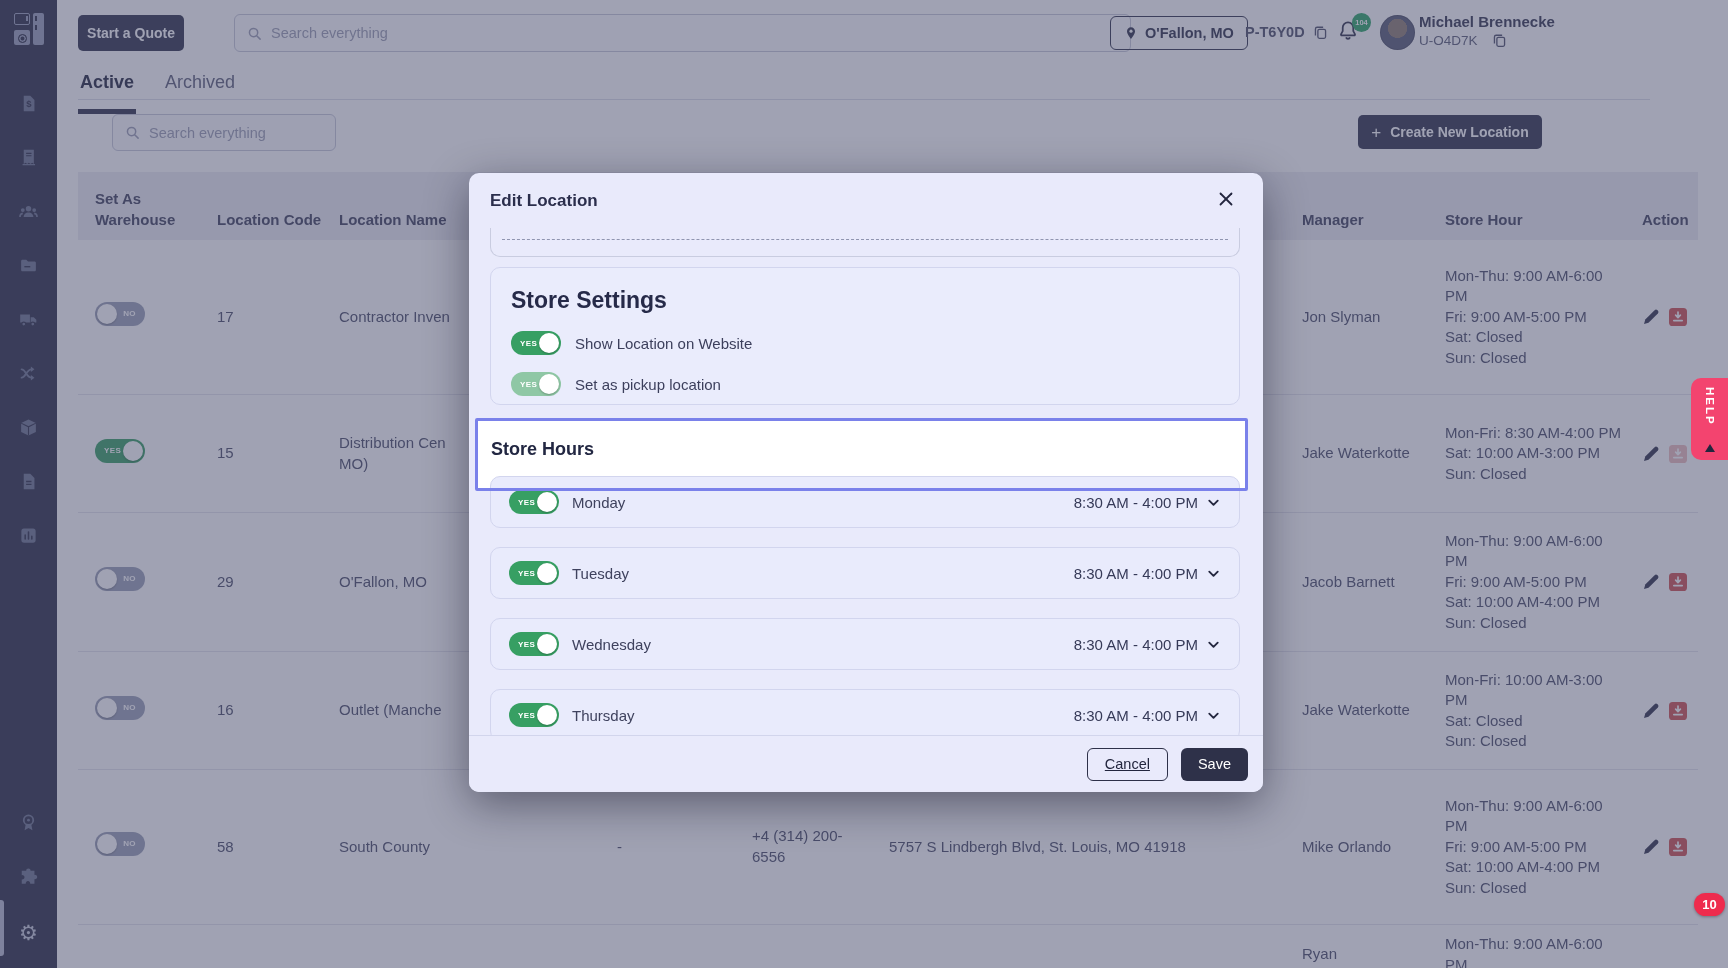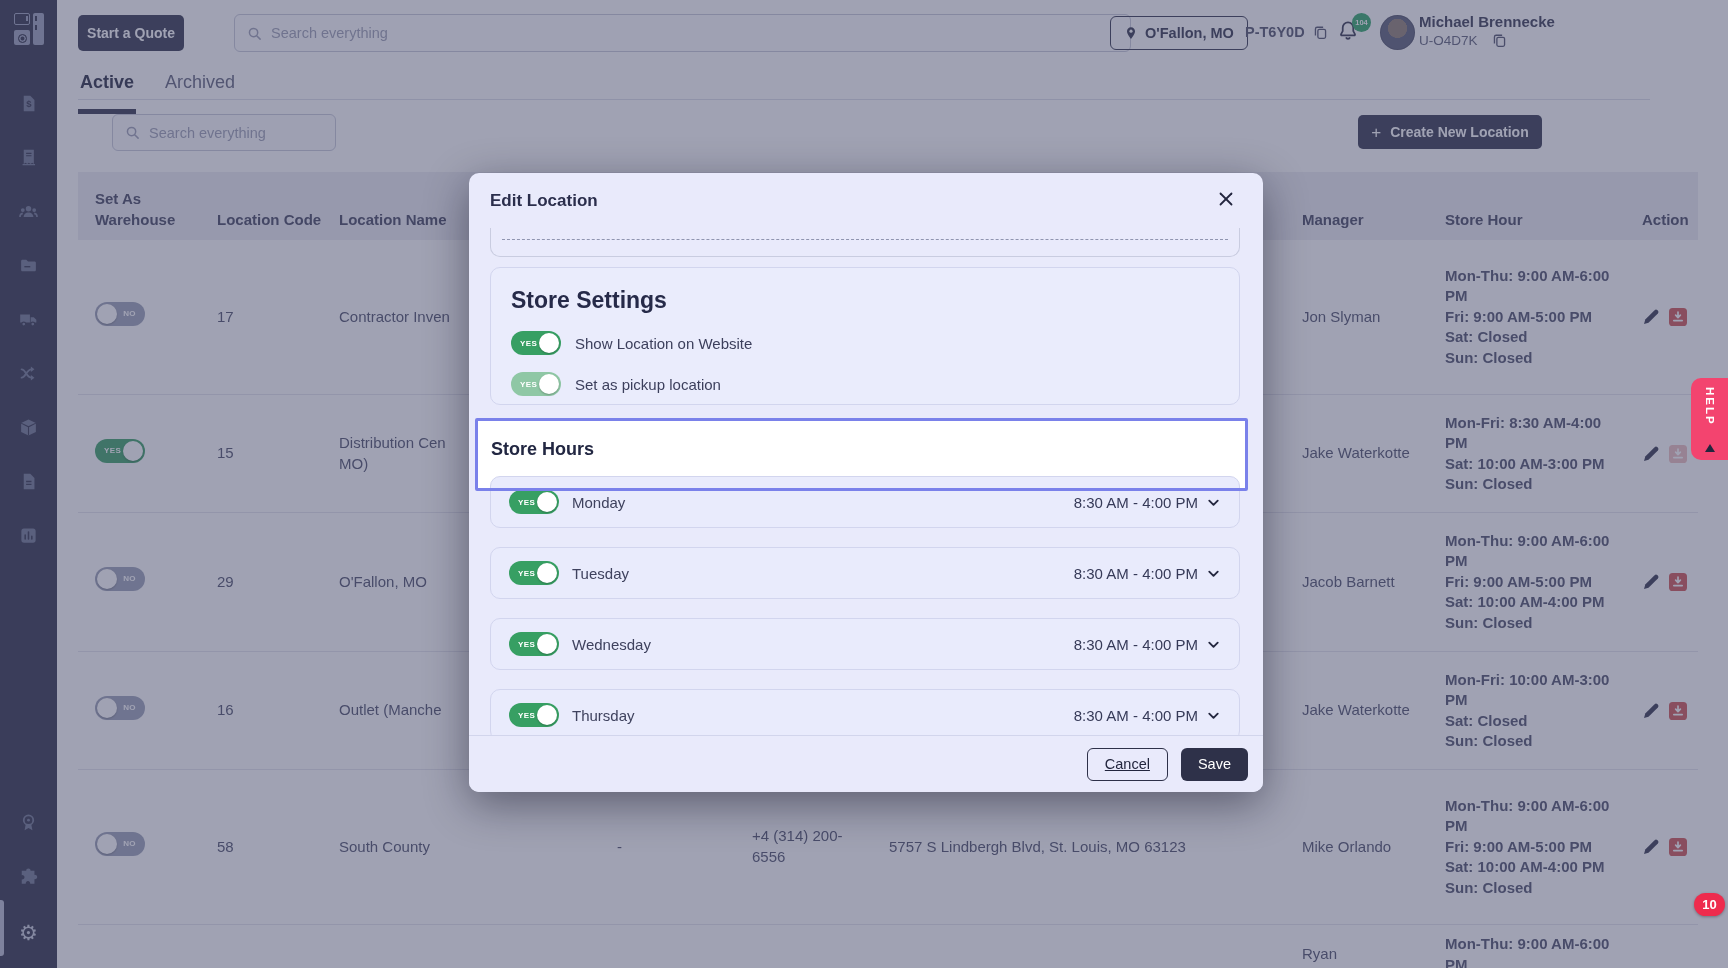--- a/index.html
+++ b/index.html
@@ -52,21 +52,21 @@
   .create-btn { position:absolute; left:1301px; top:49px; width:184px; height:34px; font-size:14px; font-weight:600; display:flex; align-items:center; justify-content:center; gap:9px; }
   .create-btn .plus { font-size:17px; font-weight:400; line-height:1; }
 
   
   .table { position:absolute; left:21px; top:106px; width:1620px; }
   .thead, .trow { display:grid; grid-template-columns:122px 122px 278px 135px 137px 413px 143px 197px 73px; }
   .thead { height:68px; background:#ececf2; align-items:end; }
   .thead .hcell { font-size:15px; font-weight:700; color:#3f415c; padding:0 0 9px 17px; line-height:1.45; }
   .trow { border-bottom:1px solid #e3e4ec; align-items:center; }
   .cell { padding-left:17px; font-size:15px; color:#4a4d68; line-height:1.37; }
-  .c-hours { line-height:1.36;font-weight:bold; }
+  .c-hours { line-height:1.36; }
   .c-act { display:flex; align-items:center; gap:9px; }
   .icon-btn { width:18px; height:18px; cursor:pointer; border:none; background:transparent; padding:0; }
   .pencil { color:#2e3149; }
   .archive { color:#cf5050; }
   .archive.dim { opacity:.38; }
 
   
   .tgl { position:relative; display:inline-block; width:50px; height:24px; border-radius:12px; cursor:pointer; flex:0 0 auto; }
   .tgl .knob { position:absolute; top:2px; width:20px; height:20px; border-radius:50%; background:#fff; box-shadow:0 1px 2px rgba(0,0,0,.25); }
   .tgl .tlbl { position:absolute; top:50%; transform:translateY(-50%); font-size:8px; font-weight:700; color:#fff; letter-spacing:.4px; }
@@ -411,21 +411,21 @@
   <div class="trow" style="height: 155px;">
     <div class="cell c-wh">
       <span class="tgl off"><i class="knob"></i><b class="tlbl">NO</b></span>
     </div>
     <div class="cell c-code">58</div>
     <div class="cell c-name">
             <div>South County</div>
           </div>
     <div class="cell c-web">-</div>
     <div class="cell c-phone">+4 (314) 200-6556</div>
-    <div class="cell c-addr">5757 S Lindbergh Blvd, St. Louis, MO 63123</div>
+    <div class="cell c-addr">5757 S Lindbergh Blvd, St. Louis, MO 41918</div>
     <div class="cell c-mgr">Mike Orlando</div>
     <div class="cell c-hours">
             <div>Mon-Thu: 9:00 AM-6:00 PM</div>
             <div>Fri: 9:00 AM-5:00 PM</div>
             <div>Sat: 10:00 AM-4:00 PM</div>
             <div>Sun: Closed</div>
           </div>
     <div class="cell c-act">
       <button class="icon-btn pencil">
         <svg viewBox="0 0 16 16">

